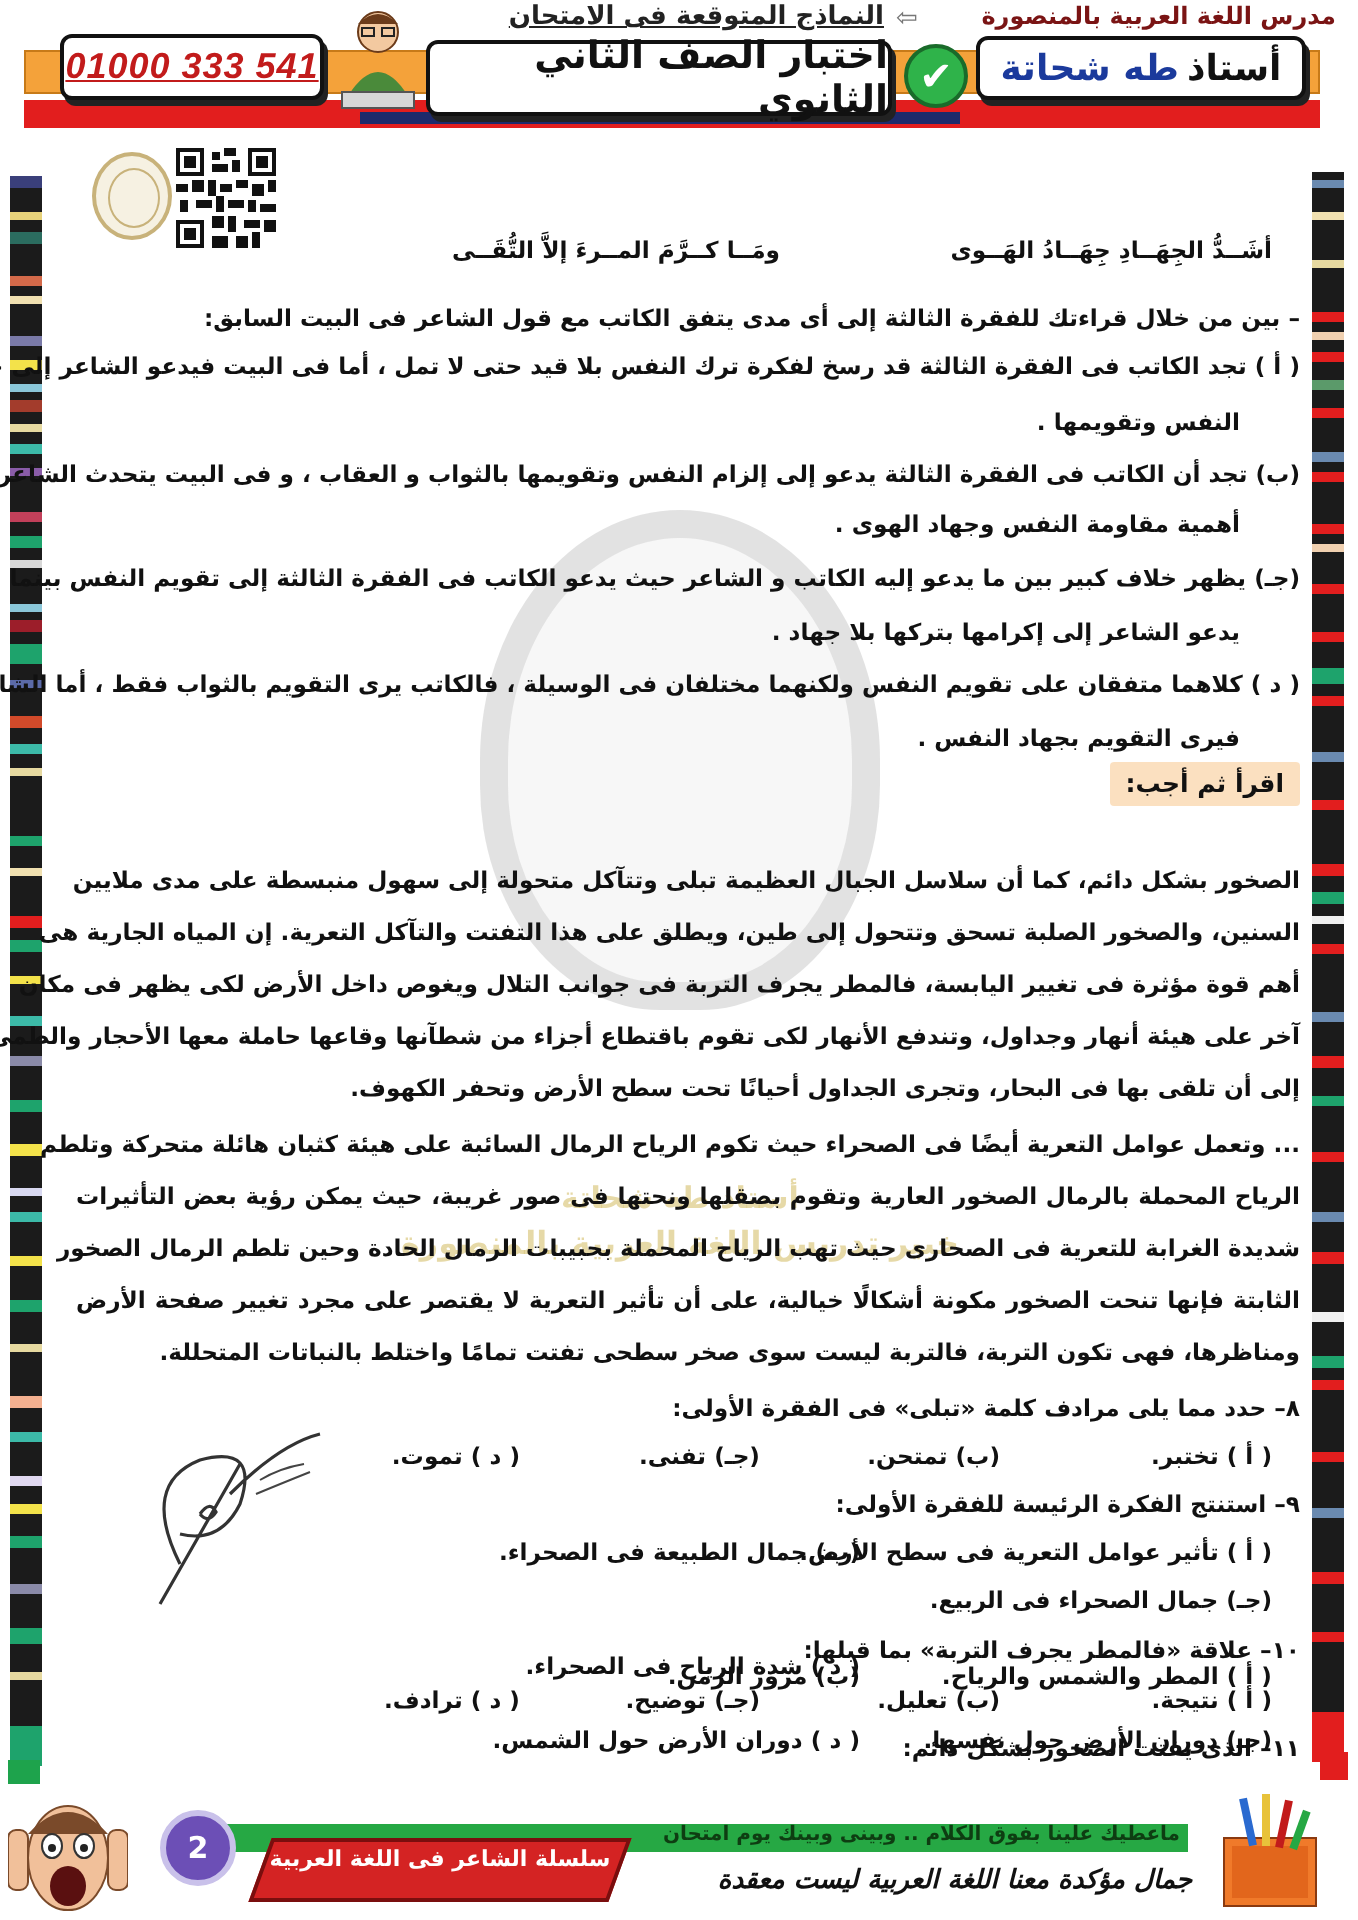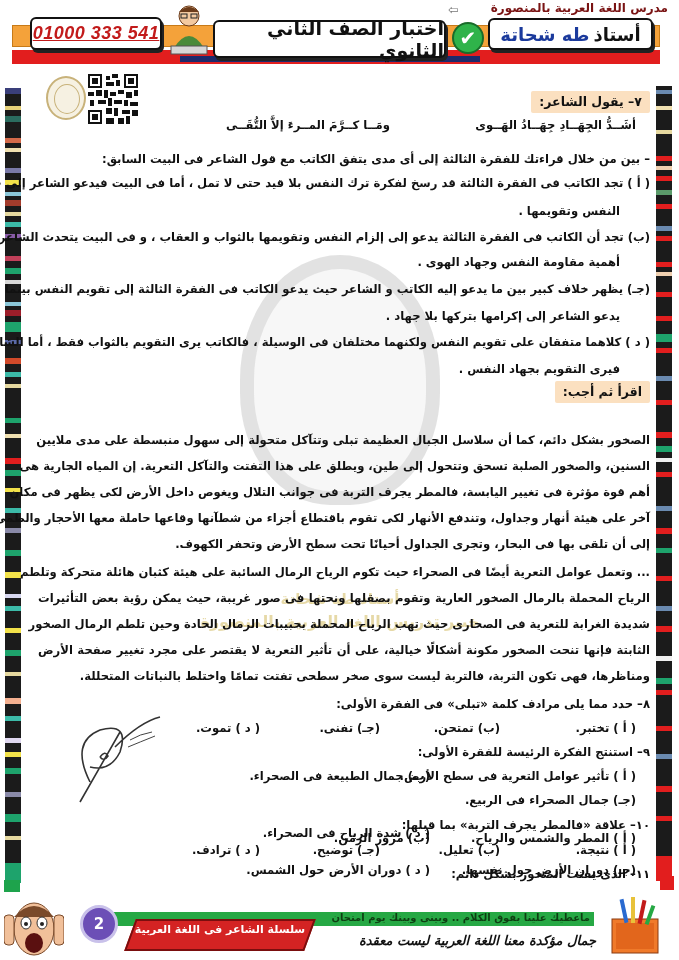--- a/index.html
+++ b/index.html
@@ -62,20 +62,21 @@
 </style>
 </head>
 <body>
 
 <div class="header">
   <div class="hdr-orange"></div>
   <div class="hdr-red"></div>
   <div class="hdr-navy"></div>
 
   <div class="hdr-subtitle sub-right">مدرس اللغة العربية بالمنصورة</div>
+  <div class="hdr-subtitle sub-mid">النماذج المتوقعة فى الامتحان</div>
   <span class="arrow-ico">⇦</span>
 
   <div class="hdr-box phone-box">01000 333 541</div>
 
   <svg class="teacher-figure" viewBox="0 0 42 54">
     <circle cx="21" cy="14" r="10" fill="#f3c9a0" stroke="#6b3b1a" stroke-width="1"></circle>
     <path d="M11 10 Q21 0 31 10" fill="#6b3b1a"></path>
     <rect x="13" y="12" width="6" height="4" fill="none" stroke="#222" stroke-width="1"></rect>
     <rect x="23" y="12" width="6" height="4" fill="none" stroke="#222" stroke-width="1"></rect>
     <path d="M6 46 Q21 22 36 46 Z" fill="#4a8a3a"></path>
@@ -233,23 +234,20 @@
   </g>
 </svg>
 
 <svg class="signature" viewBox="0 0 110 100">
   <path d="M20 90 L60 20 M30 70 Q10 30 40 18 Q70 10 60 40 Q50 60 30 55 M55 35 Q80 10 100 5 M40 45 Q45 38 48 44 Q44 50 40 45" fill="none" stroke="#333" stroke-width="1.6"></path>
   <path d="M70 28 Q80 22 92 20 M68 35 Q80 30 95 24" fill="none" stroke="#444" stroke-width="1"></path>
 </svg>
 
 <div class="content">
 
-  <div class="line" style="top:10px;">
-    <span class="heading-tag">٧– يقول الشاعر:</span>
-  </div>
   <div class="line bold" style="top:33px; right:14px;">أشَــدُّ الجِهَــادِ جِهَــادُ الهَــوى</div>
   <div class="line bold" style="top:33px; right:260px;">ومَــا كــرَّمَ المــرءَ إلاَّ التُّقَــى</div>
 
   <div class="line bold" style="top:67px;">– بين من خلال قراءتك للفقرة الثالثة إلى أى مدى يتفق الكاتب مع قول الشاعر فى البيت السابق:</div>
 
   <div class="line bold" style="top:91px;">( أ ) تجد الكاتب فى الفقرة الثالثة قد رسخ لفكرة ترك النفس بلا قيد حتى لا تمل ، أما فى البيت فيدعو الشاعر إلى جهاد</div>
   <div class="line ind bold" style="top:119px; right:30px;">النفس وتقويمها .</div>
   <div class="line bold" style="top:145px;">(ب) تجد أن الكاتب فى الفقرة الثالثة يدعو إلى إلزام النفس وتقويمها بالثواب و العقاب ، و فى البيت يتحدث الشاعر عن</div>
   <div class="line ind bold" style="top:170px; right:30px;">أهمية مقاومة النفس وجهاد الهوى .</div>
   <div class="line bold" style="top:197px;">(جـ) يظهر خلاف كبير بين ما يدعو إليه الكاتب و الشاعر حيث يدعو الكاتب فى الفقرة الثالثة إلى تقويم النفس بينما</div>

